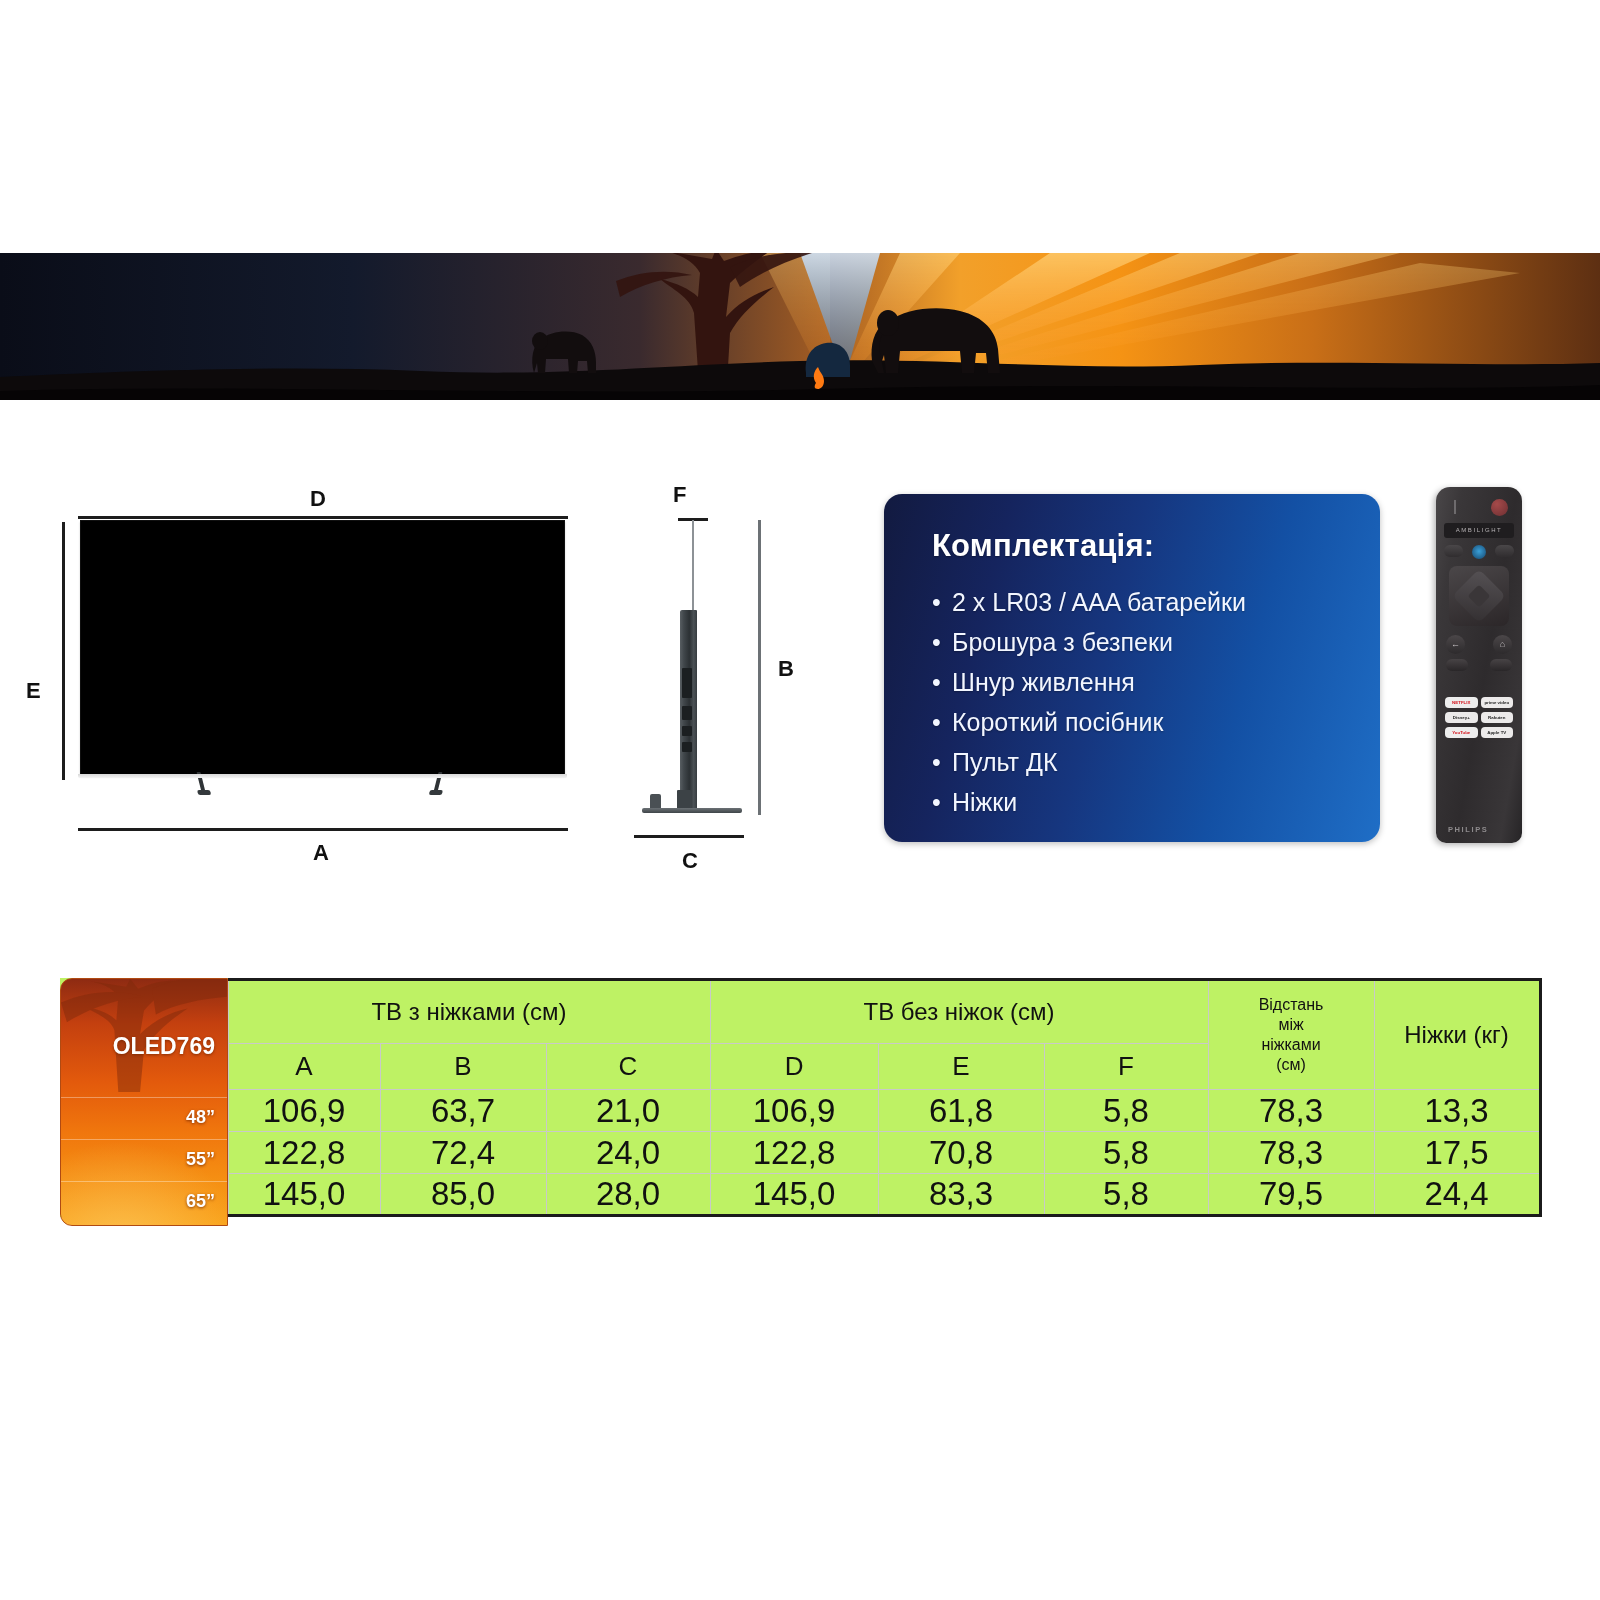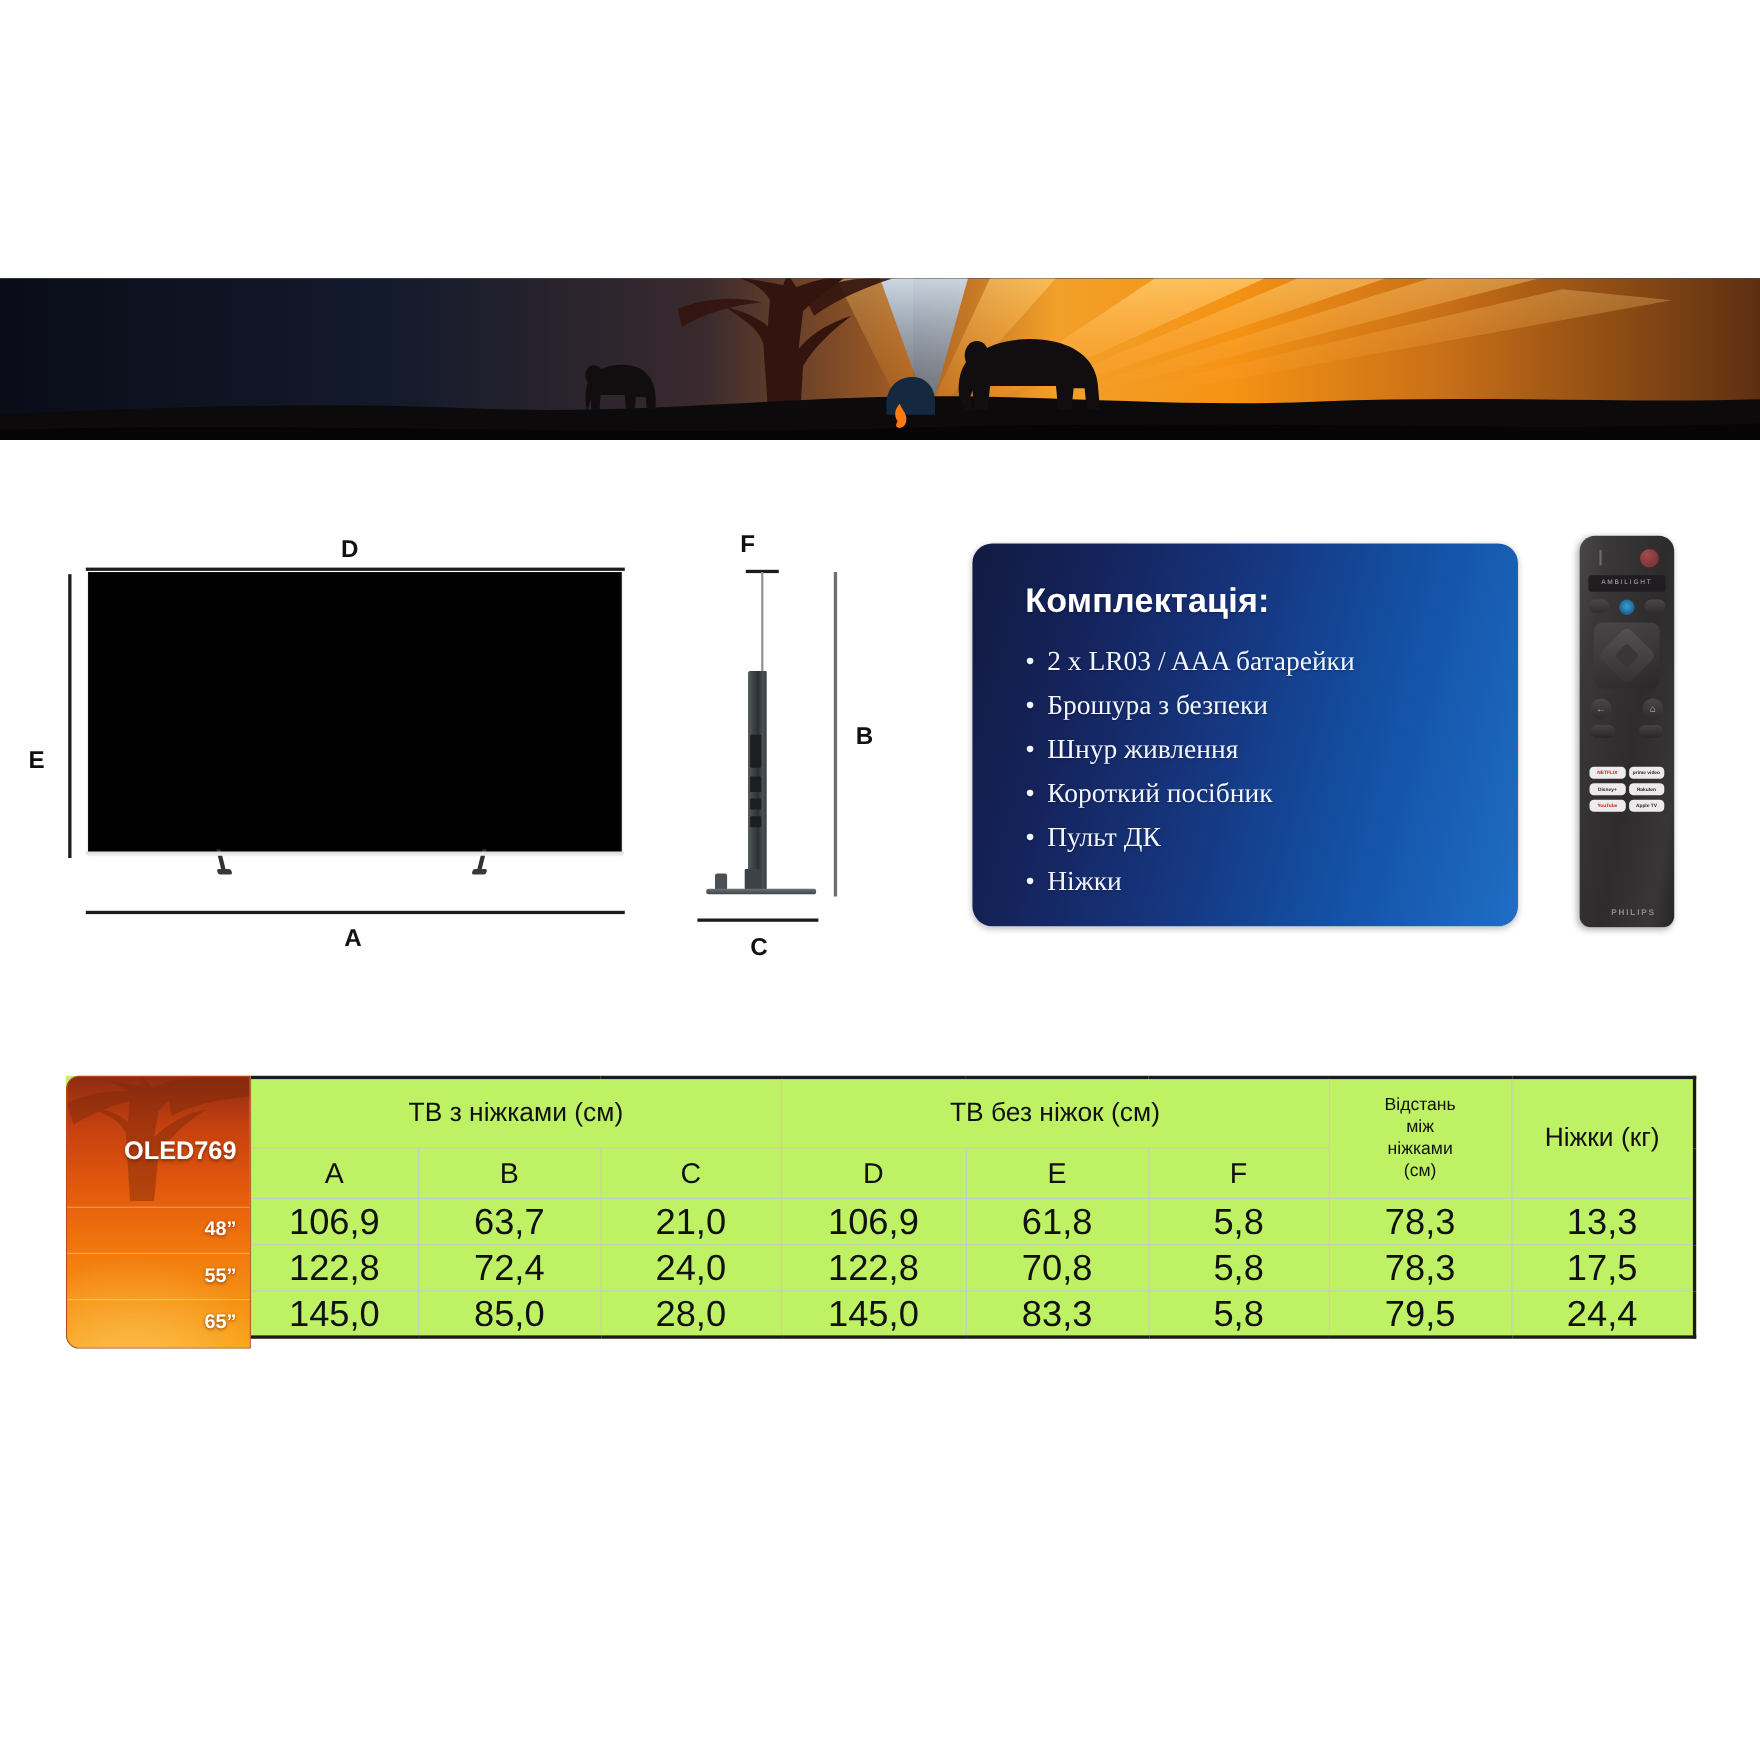--- a/index.html
+++ b/index.html
@@ -82,21 +82,21 @@
     padding: 34px 0 0 48px;
     overflow:hidden;
   }
   .pkg-title {
     color:#fff; font-weight:700; font-size:31px; letter-spacing:.2px;
     text-shadow:0 1px 2px rgba(0,0,0,.35); margin-bottom:18px;
   }
   .pkg-list { list-style:none; }
   .pkg-list li {
     color:#f2f6ff; font-size:25px; line-height:40px; font-weight:400;
-    text-shadow:0 1px 2px rgba(0,0,0,.3); white-space:nowrap;font-family:Liberation Serif, serif;
+    text-shadow:0 1px 2px rgba(0,0,0,.3); white-space:nowrap;
   }
   .pkg-list li .bul { display:inline-block; width:20px; }
 
   
   .remote {
     position:absolute; left:1436px; top:487px; width:86px; height:356px;
     border-radius:14px 14px 10px 10px;
     background:linear-gradient(100deg,#4a4749 0%,#3a3739 18%,#2e2b2d 55%,#393638 85%,#262426 100%);
     box-shadow: -2px 2px 6px rgba(0,0,0,.3);
   }
@@ -127,21 +127,21 @@
   .r-vol { position:absolute; left:10px; top:172px; width:66px; display:flex;
            justify-content:space-between; }
   .r-pill { width:22px; height:12px; border-radius:7px;
             background:linear-gradient(180deg,#474345,#292628); }
   .r-apps { position:absolute; left:9px; top:210px; width:68px;
             display:grid; grid-template-columns:1fr 1fr; gap:4px 3px; }
   .r-app { height:11px; border-radius:4px; background:#eceaea;
            font-size:4.4px; color:#222; text-align:center; line-height:11px;
            font-weight:700; overflow:hidden; }
   .r-app.red  { background:#ededed; color:#d4121a; }
-  .r-brand { position:absolute; bottom:9px; left:0; width:100%; text-align:center;
+  .r-brand { position:absolute; bottom:9px; left:0; width:100%; 
              color:#8d8a8c; font-size:7.5px; letter-spacing:1.6px; font-weight:700;padding-left:12px; }
 
   
   .tbl-wrap { position:absolute; left:60px; top:978px; width:1480px; }
   table.spec { border-collapse:collapse; width:1480px; table-layout:fixed;
                background:#bef264; }
   table.spec td, table.spec th {
     border:1px solid #c9c9c9; text-align:center; color:#111;
     font-weight:400; font-family:"Liberation Sans", sans-serif;
   }

